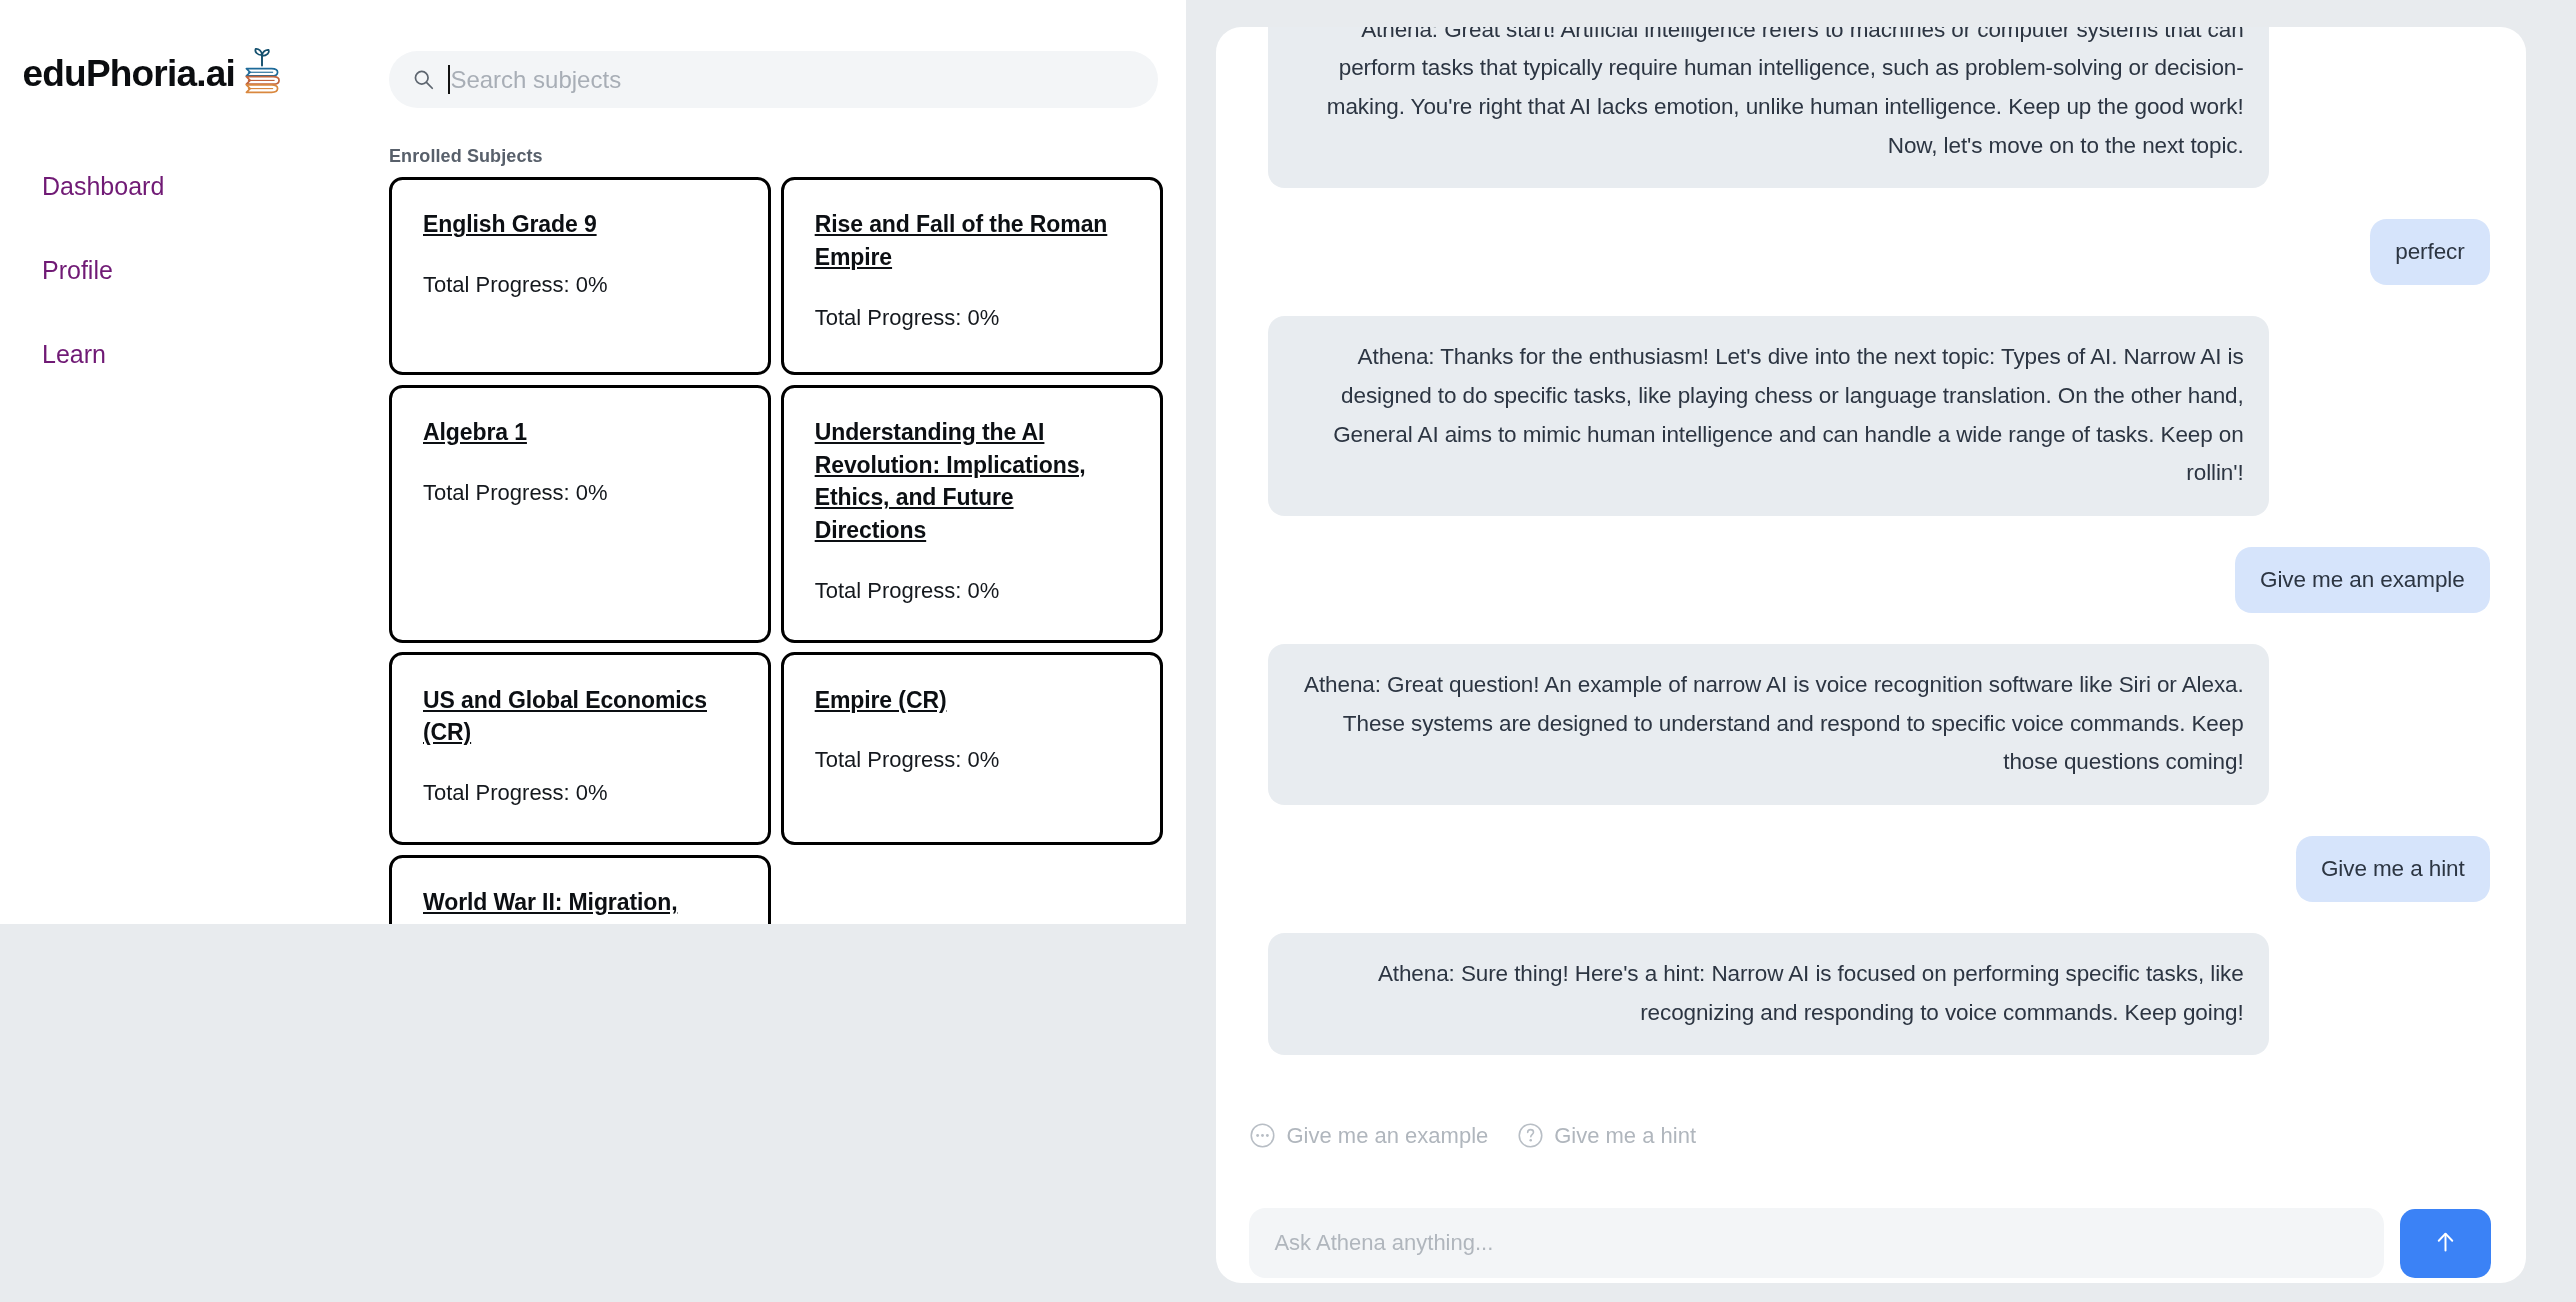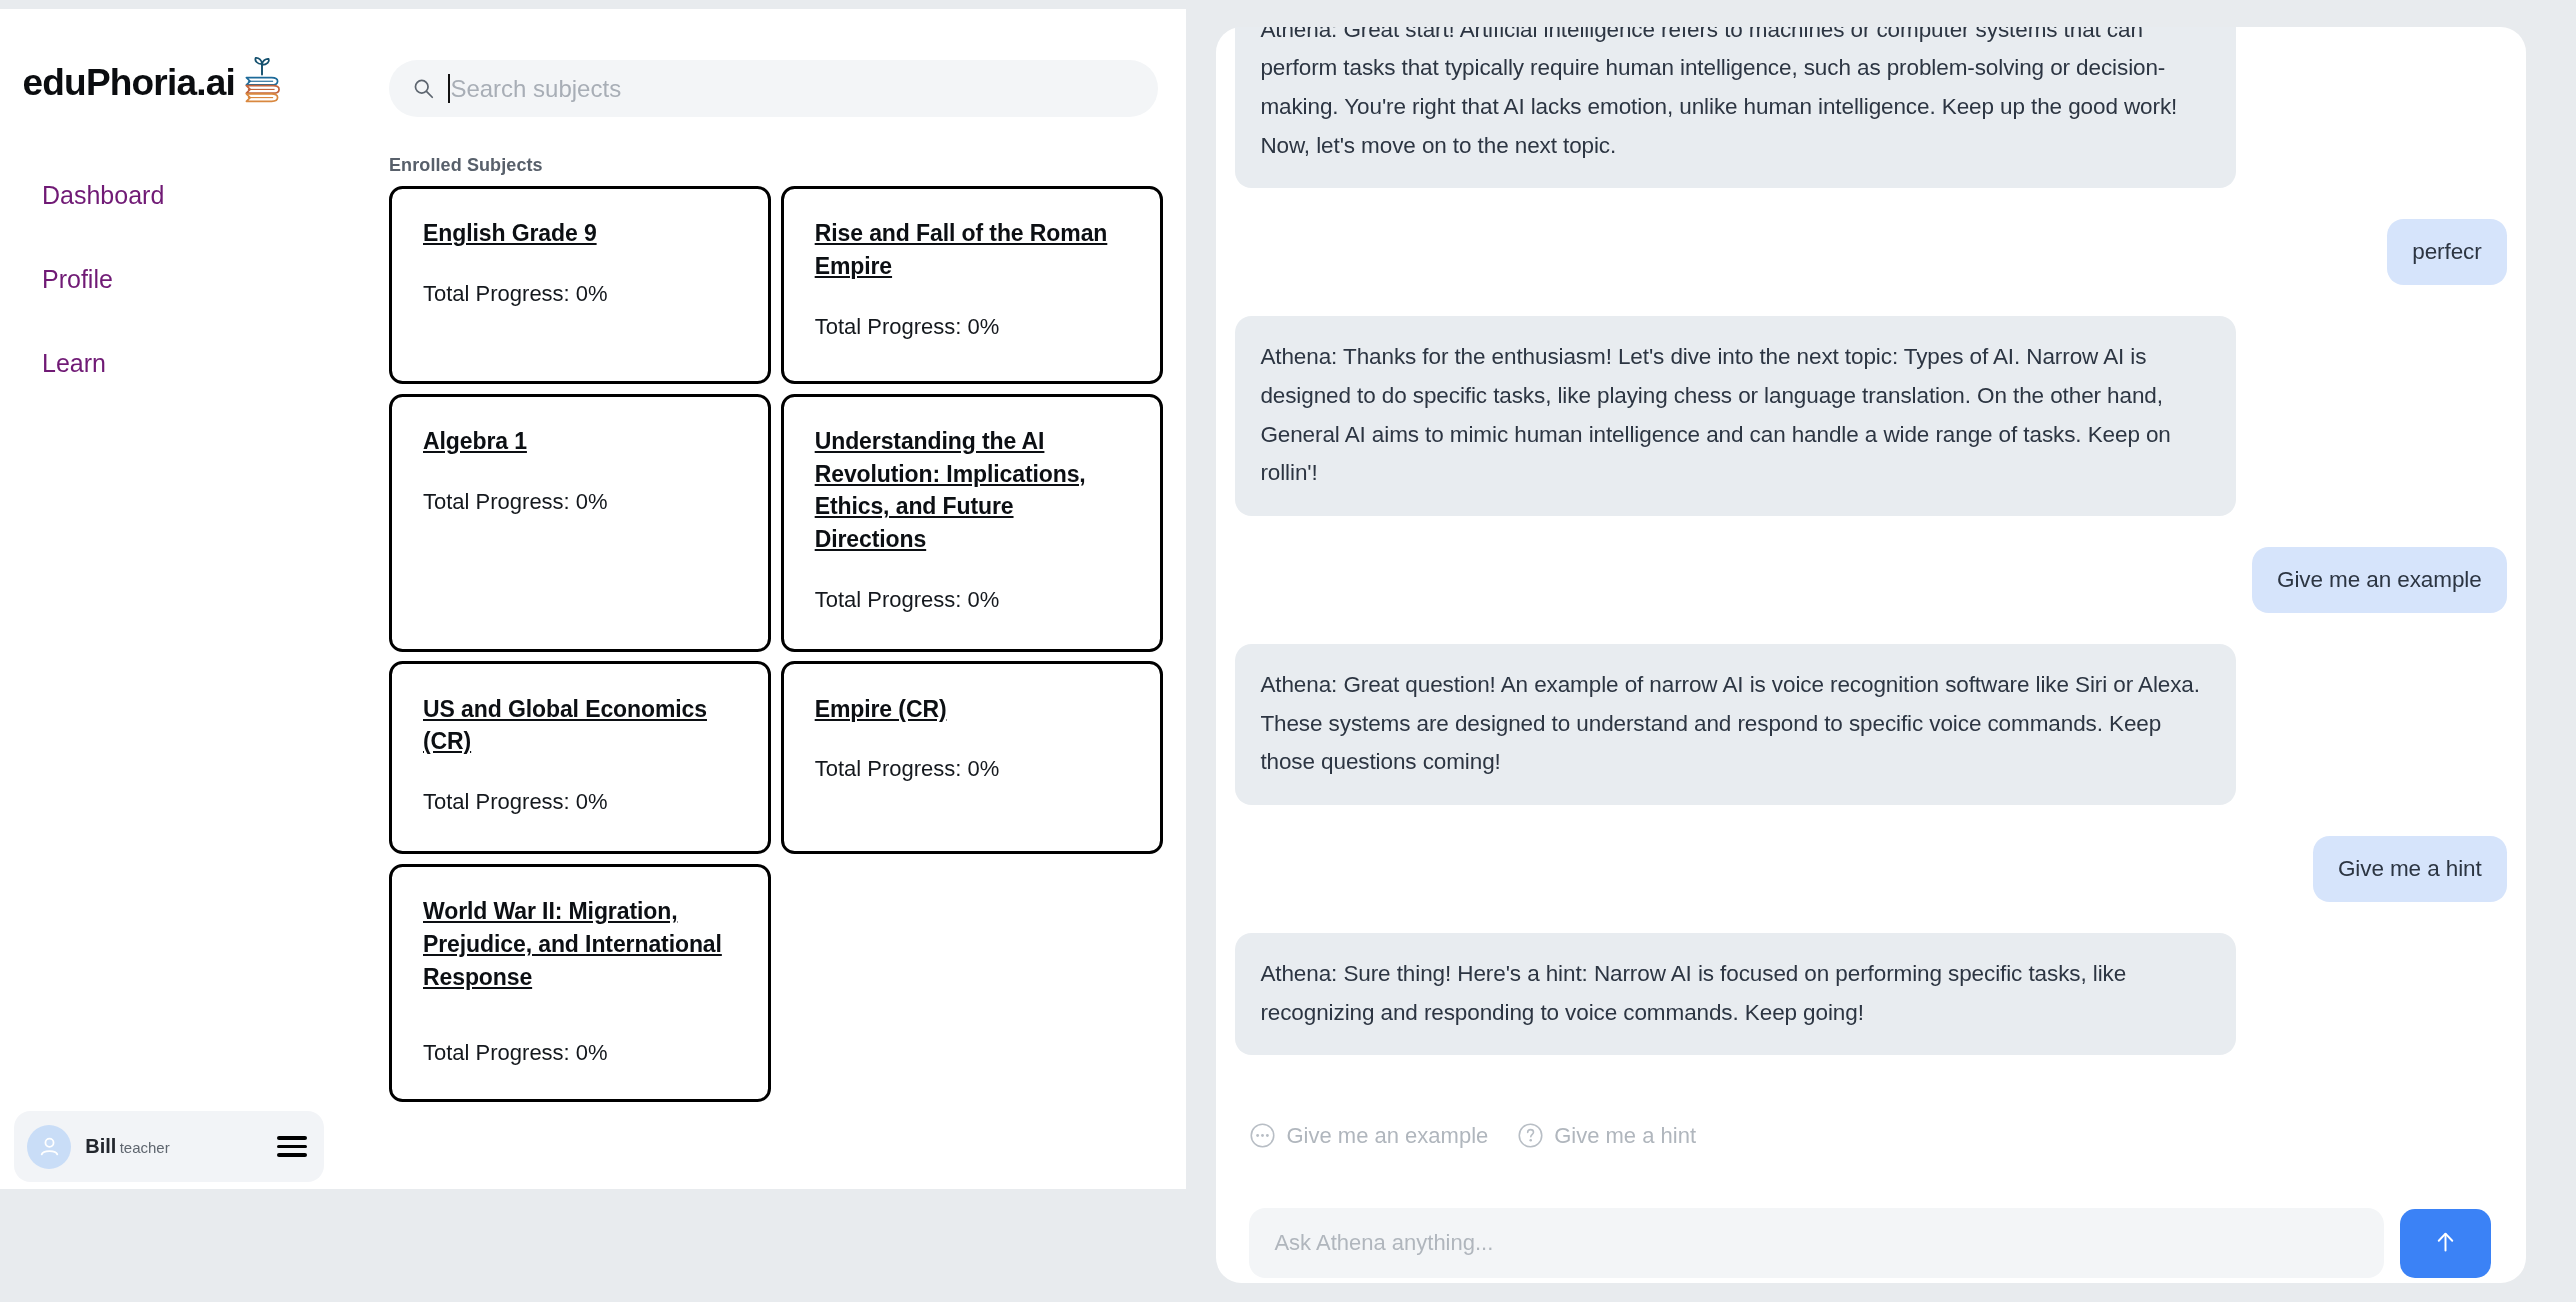--- a/index.html
+++ b/index.html
@@ -15,23 +15,23 @@
   #app {
     position: relative;
     width: 2576px;
     height: 1302px;
     background: #e8ebee;
   }
 
   
   #left-panel {
     position: absolute;
-    left: 0; top: 9px;
+    left: 0; top: 0;
     width: 1186px;
-    height: 1180px;
+    height: 924px;
     background: #ffffff;
     overflow: hidden;
   }
 
   
   #sidebar {
     position: absolute;
     left: 0; top: 0;
     width: 338px;
     height: 1302px;
@@ -224,25 +224,26 @@
     position: absolute;
     left: 1216px; top: 27px;
     width: 1310px;
     height: 1256px;
     background: #ffffff;
     border-radius: 25.4px;
   }
 
   #chat-scroll {
     position: absolute;
-    left: 0; top: 0;
+    left: 8px; top: 0;
     width: 1310px;
     height: 1069px;
     overflow: hidden;
-    padding: 0 19px;
+    padding: 0 44px;
+    text-align: right;
   }
 
   .msg-row { display: flex; margin-bottom: 31px; }
   .msg-row.bot { justify-content: flex-start; }
   .msg-row.user { justify-content: flex-end; }
 
   .bubble {
     border-radius: 16.5px;
     padding: 22.5px 25.4px;
     font-size: 22.5px;

